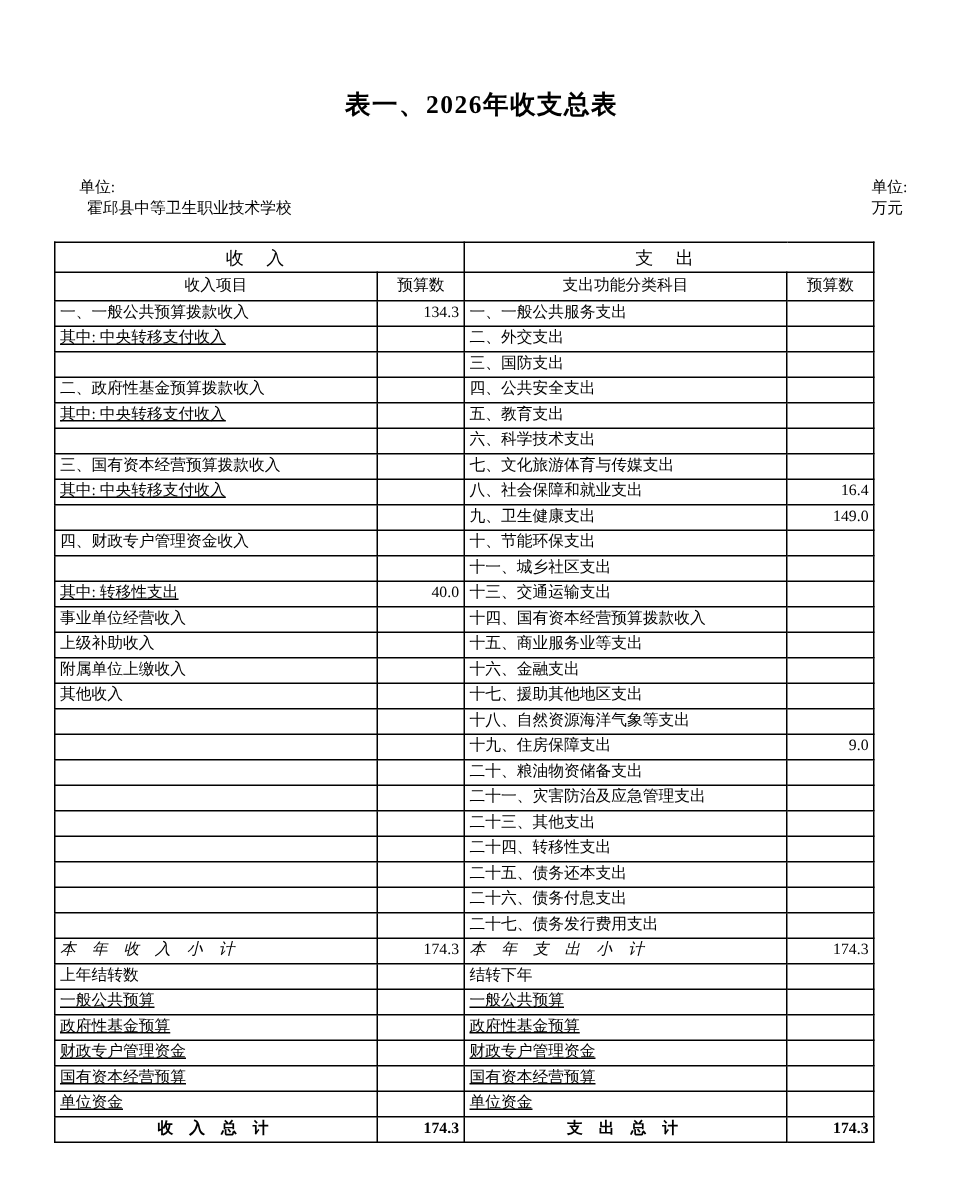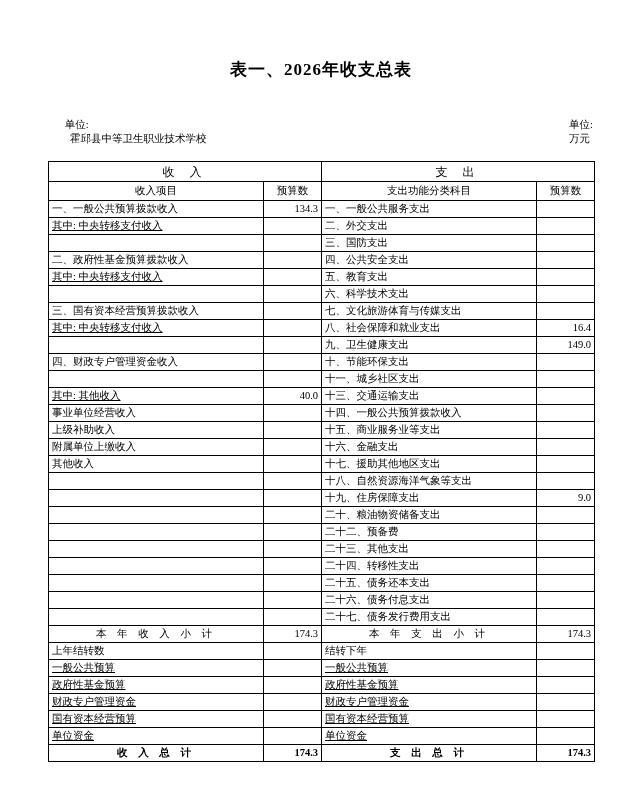--- a/index.html
+++ b/index.html
@@ -11,21 +11,21 @@
     width: 642px;
     height: 794px;
     font-family: "Liberation Serif", "DejaVu Serif", serif;
     color: #000000;
     position: relative;
   }
   .page {
     width: 642px;
     height: 698px;
     box-sizing: border-box;
-    padding: 0 48px;
+    padding: 0 36px;
     position: relative;
   }
   .doc-title {
     text-align: center;
     font-size: 17px;
     font-weight: bold;
     letter-spacing: 1px;
     padding-top: 58px;
     padding-bottom: 0;
   }
@@ -73,22 +73,23 @@
     height: 18px !important;
   }
   .num {
     text-align: right;
     padding-right: 5px;
   }
   .c-item { text-align: left; }
   .indent1 { padding-left: 13px; text-decoration: underline; }
   .indent2 { padding-left: 26px; }
   .subtotal {
-    text-align: center;
+    text-align: left;
     letter-spacing: 4px;
+    font-style: italic;
   }
   .total {
     text-align: center;
     letter-spacing: 4px;
     font-weight: bold;
   }
   .bold { font-weight: bold; }
   col.c1 { width: 215px; }
   col.c2 { width: 58px; }
   col.c3 { width: 215px; }
@@ -191,29 +192,29 @@
           <td class="c-item ">十、节能环保支出</td>
           <td class="num"></td>
         </tr>
         <tr>
           <td class="c-item "></td>
           <td class="num"></td>
           <td class="c-item ">十一、城乡社区支出</td>
           <td class="num"></td>
         </tr>
         <tr>
-          <td class="c-item indent1">其中: 其他收入</td>
+          <td class="c-item indent1">其中: 转移性支出</td>
           <td class="num">40.0</td>
           <td class="c-item ">十三、交通运输支出</td>
           <td class="num"></td>
         </tr>
         <tr>
           <td class="c-item indent2">事业单位经营收入</td>
           <td class="num"></td>
-          <td class="c-item ">十四、一般公共预算拨款收入</td>
+          <td class="c-item ">十四、国有资本经营预算拨款收入</td>
           <td class="num"></td>
         </tr>
         <tr>
           <td class="c-item indent2">上级补助收入</td>
           <td class="num"></td>
           <td class="c-item ">十五、商业服务业等支出</td>
           <td class="num"></td>
         </tr>
         <tr>
           <td class="c-item indent2">附属单位上缴收入</td>
@@ -241,21 +242,21 @@
         </tr>
         <tr>
           <td class="c-item "></td>
           <td class="num"></td>
           <td class="c-item ">二十、粮油物资储备支出</td>
           <td class="num"></td>
         </tr>
         <tr>
           <td class="c-item "></td>
           <td class="num"></td>
-          <td class="c-item ">二十二、预备费</td>
+          <td class="c-item ">二十一、灾害防治及应急管理支出</td>
           <td class="num"></td>
         </tr>
         <tr>
           <td class="c-item "></td>
           <td class="num"></td>
           <td class="c-item ">二十三、其他支出</td>
           <td class="num"></td>
         </tr>
         <tr>
           <td class="c-item "></td>

